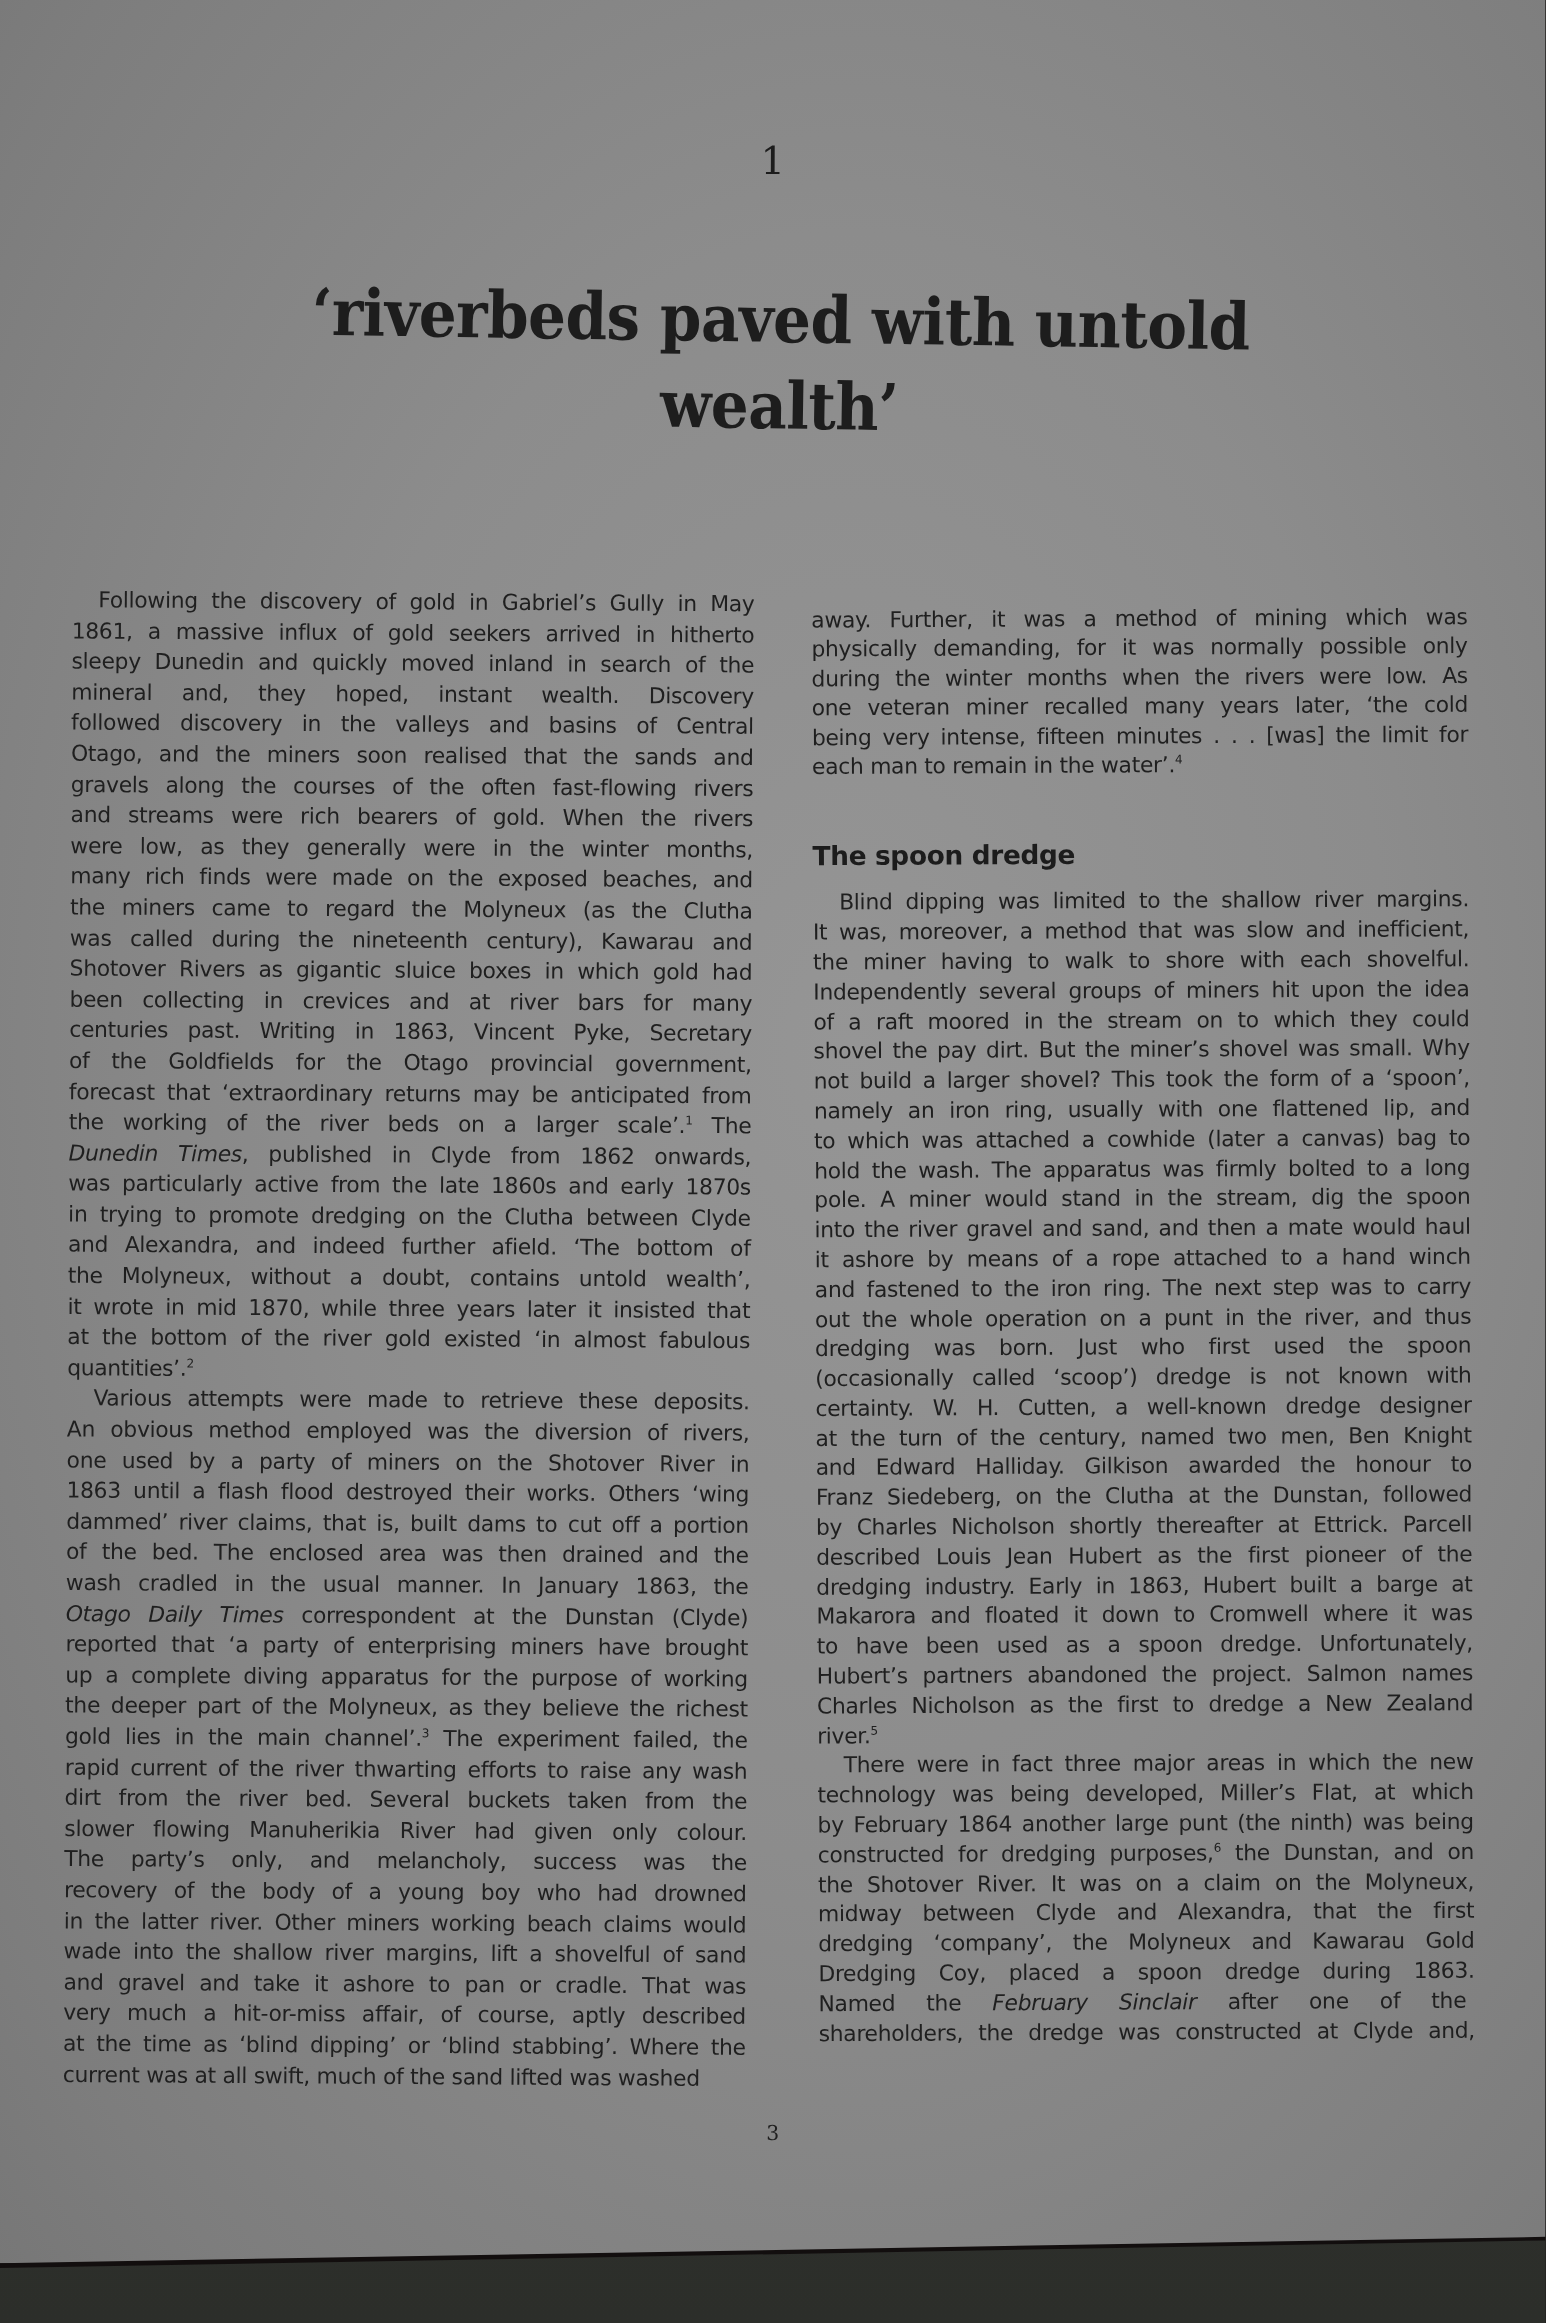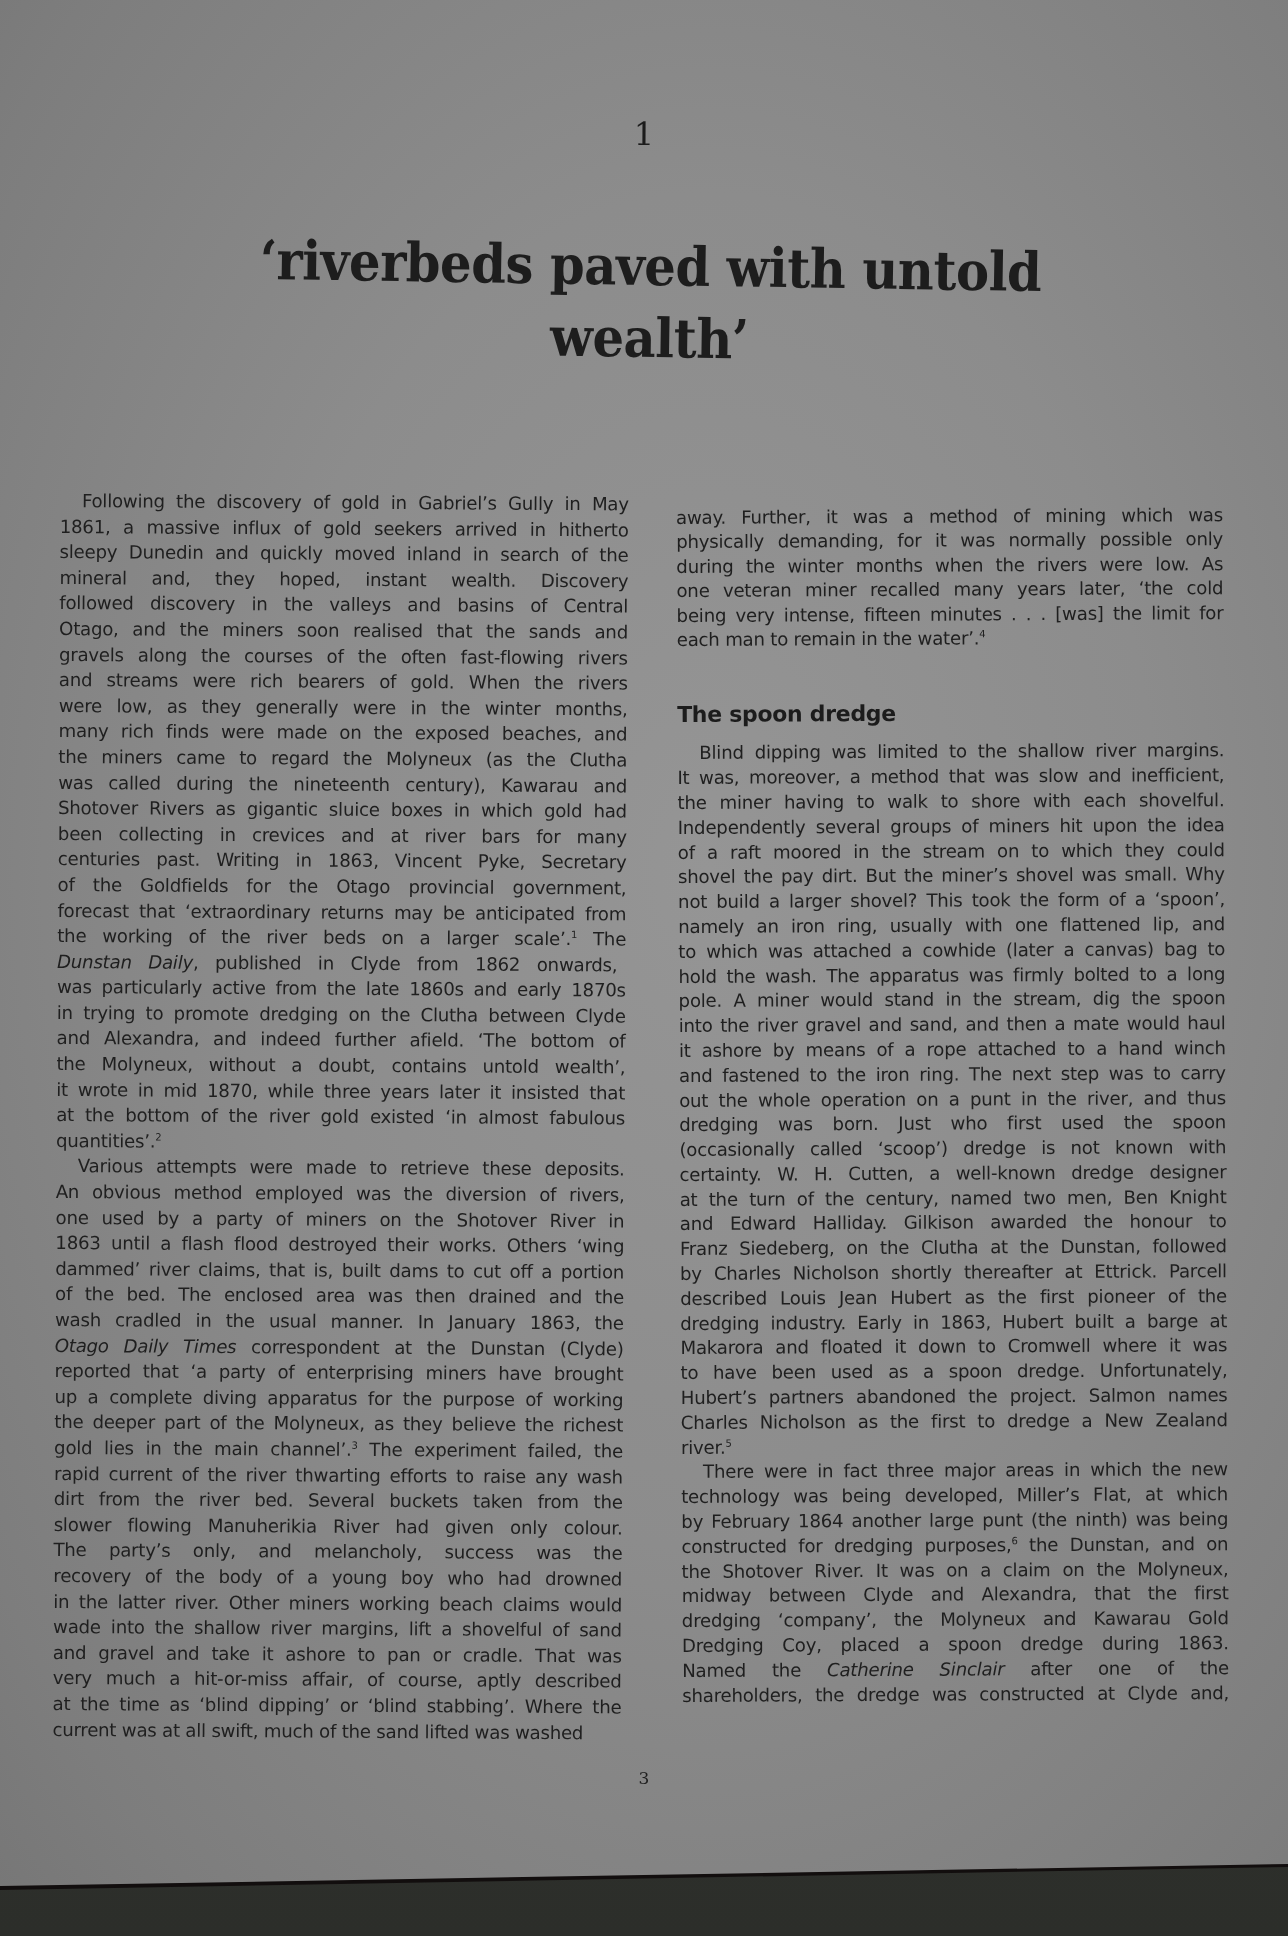--- a/index.html
+++ b/index.html
@@ -87,21 +87,21 @@
         <span class="line"><span style="display: inline-block; white-space: nowrap; word-spacing: 8.96281px;">were low, as they generally were in the winter months,</span></span>
         <span class="line"><span style="display: inline-block; white-space: nowrap; word-spacing: 6.64861px;">many rich finds were made on the exposed beaches, and</span></span>
         <span class="line"><span style="display: inline-block; white-space: nowrap; word-spacing: 8.40726px;">the miners came to regard the Molyneux (as the Clutha</span></span>
         <span class="line"><span style="display: inline-block; white-space: nowrap; word-spacing: 9.89194px;">was called during the nineteenth century), Kawarau and</span></span>
         <span class="line"><span style="display: inline-block; white-space: nowrap; word-spacing: 5.65384px;">Shotover Rivers as gigantic sluice boxes in which gold had</span></span>
         <span class="line"><span style="display: inline-block; white-space: nowrap; word-spacing: 10.6225px;">been collecting in crevices and at river bars for many</span></span>
         <span class="line"><span style="display: inline-block; white-space: nowrap; word-spacing: 10.6509px;">centuries past. Writing in 1863, Vincent Pyke, Secretary</span></span>
         <span class="line"><span style="display: inline-block; white-space: nowrap; word-spacing: 12.691px;">of the Goldfields for the Otago provincial government,</span></span>
         <span class="line"><span style="display: inline-block; white-space: nowrap; word-spacing: 4.5282px;">forecast that ‘extraordinary returns may be anticipated from</span></span>
         <span class="line"><span style="display: inline-block; white-space: nowrap; word-spacing: 10.3462px;">the working of the river beds on a larger scale’.<sup>1</sup> The</span></span>
-        <span class="line"><span style="display: inline-block; white-space: nowrap; word-spacing: 11.0236px;"><em>Dunstan Daily</em>, published in Clyde from 1862 onwards,</span></span>
+        <span class="line"><span style="display: inline-block; white-space: nowrap; word-spacing: 11.0236px;"><em>Dunedin Times</em>, published in Clyde from 1862 onwards,</span></span>
         <span class="line"><span style="display: inline-block; white-space: nowrap; word-spacing: 4.37262px;">was particularly active from the late 1860s and early 1870s</span></span>
         <span class="line"><span style="display: inline-block; white-space: nowrap; word-spacing: 4.81184px;">in trying to promote dredging on the Clutha between Clyde</span></span>
         <span class="line"><span style="display: inline-block; white-space: nowrap; word-spacing: 8.31756px;">and Alexandra, and indeed further afield. ‘The bottom of</span></span>
         <span class="line"><span style="display: inline-block; white-space: nowrap; word-spacing: 10.4723px;">the Molyneux, without a doubt, contains untold wealth’,</span></span>
         <span class="line"><span style="display: inline-block; white-space: nowrap; word-spacing: 4.2523px;">it wrote in mid 1870, while three years later it insisted that</span></span>
         <span class="line"><span style="display: inline-block; white-space: nowrap; word-spacing: 5.54313px;">at the bottom of the river gold existed ‘in almost fabulous</span></span>
         <span class="line last"><span>quantities’.<sup>2</sup></span></span>
       </div>
       <div>
         <span class="line indent"><span style="display: inline-block; white-space: nowrap; word-spacing: 7.49684px;">Various attempts were made to retrieve these deposits.</span></span>
@@ -176,20 +176,20 @@
         </div>
         <div>
           <span class="line indent"><span style="display: inline-block; white-space: nowrap; word-spacing: 4.49548px;">There were in fact three major areas in which the new</span></span>
           <span class="line"><span style="display: inline-block; white-space: nowrap; word-spacing: 8.03821px;">technology was being developed, Miller’s Flat, at which</span></span>
           <span class="line"><span style="display: inline-block; white-space: nowrap; word-spacing: 2.64436px;">by February 1864 another large punt (the ninth) was being</span></span>
           <span class="line"><span style="display: inline-block; white-space: nowrap; word-spacing: 5.94673px;">constructed for dredging purposes,<sup>6</sup> the Dunstan, and on</span></span>
           <span class="line"><span style="display: inline-block; white-space: nowrap; word-spacing: 6.29081px;">the Shotover River. It was on a claim on the Molyneux,</span></span>
           <span class="line"><span style="display: inline-block; white-space: nowrap; word-spacing: 11.9444px;">midway between Clyde and Alexandra, that the first</span></span>
           <span class="line"><span style="display: inline-block; white-space: nowrap; word-spacing: 11.6305px;">dredging ‘company’, the Molyneux and Kawarau Gold</span></span>
           <span class="line"><span style="display: inline-block; white-space: nowrap; word-spacing: 13.3261px;">Dredging Coy, placed a spoon dredge during 1863.</span></span>
-          <span class="line"><span style="display: inline-block; white-space: nowrap; word-spacing: 20.364px;">Named the <em>Catherine Sinclair</em> after one of the</span></span>
+          <span class="line"><span style="display: inline-block; white-space: nowrap; word-spacing: 20.364px;">Named the <em>February Sinclair</em> after one of the</span></span>
           <span class="line"><span style="display: inline-block; white-space: nowrap; word-spacing: 7.03153px;">shareholders, the dredge was constructed at Clyde and,</span></span>
         </div>
       </div>
   </div>
 
   <div class="page-num">3</div>
 </div>
 
 </body></html>

